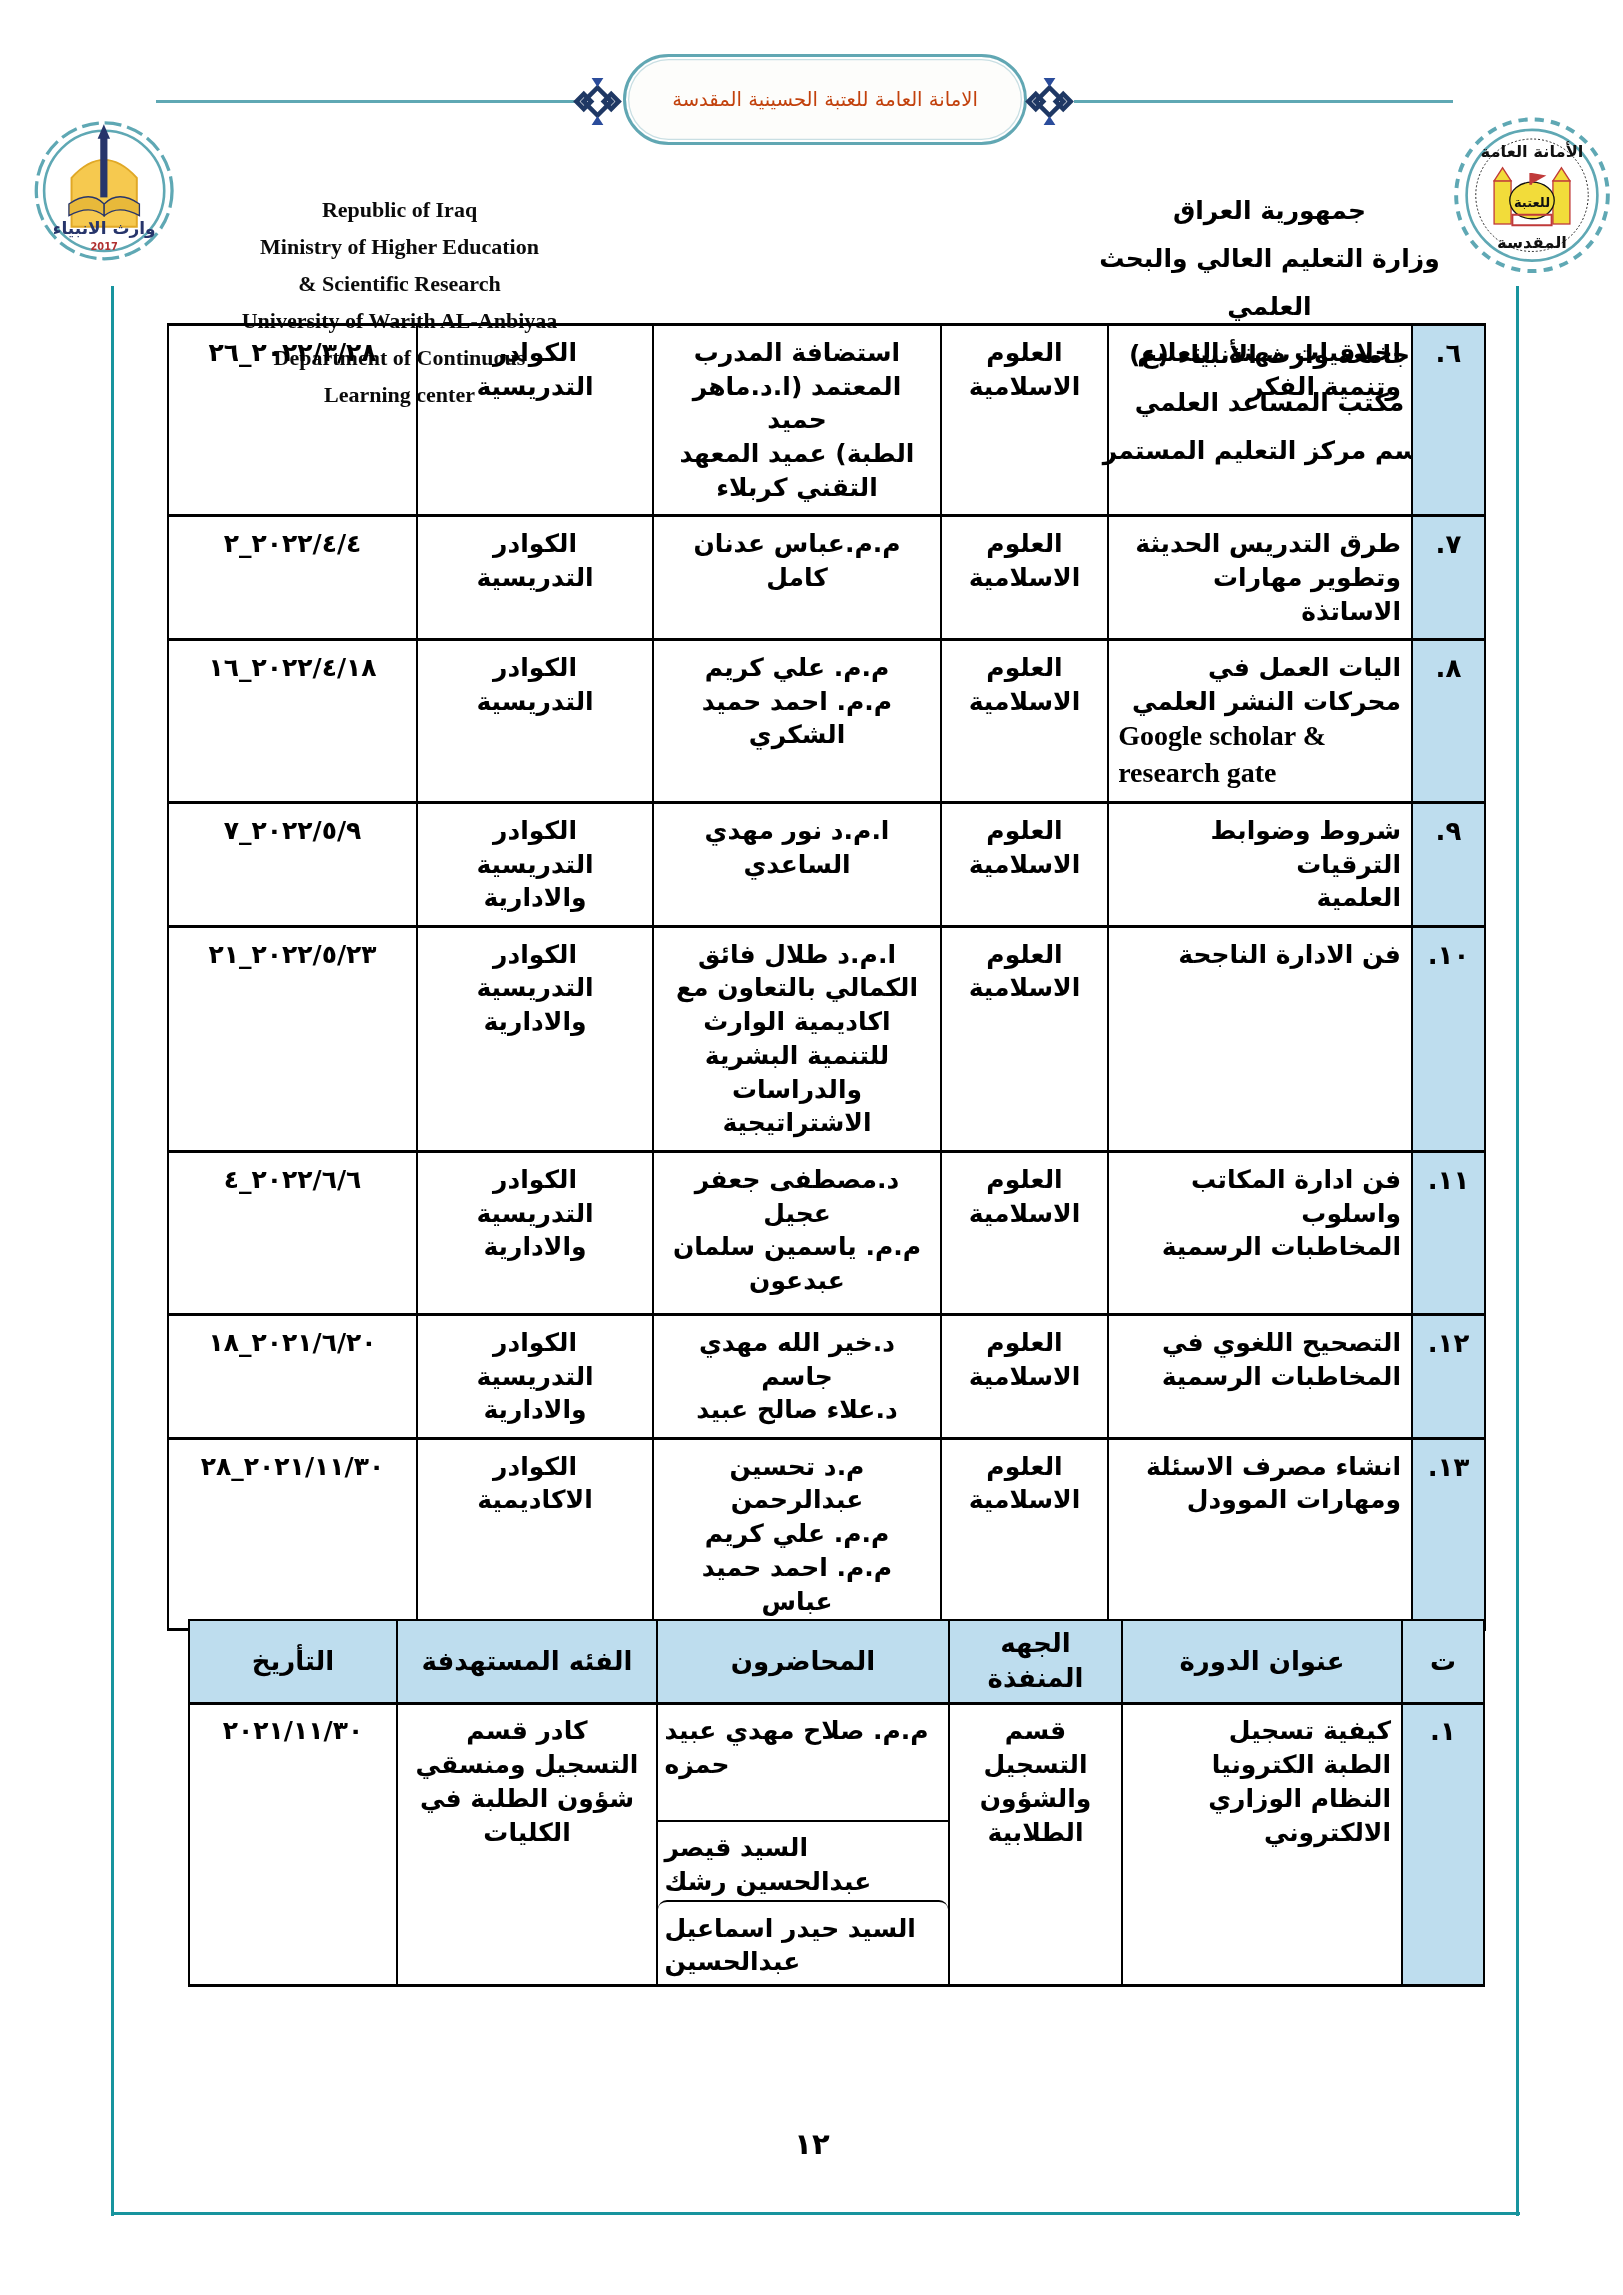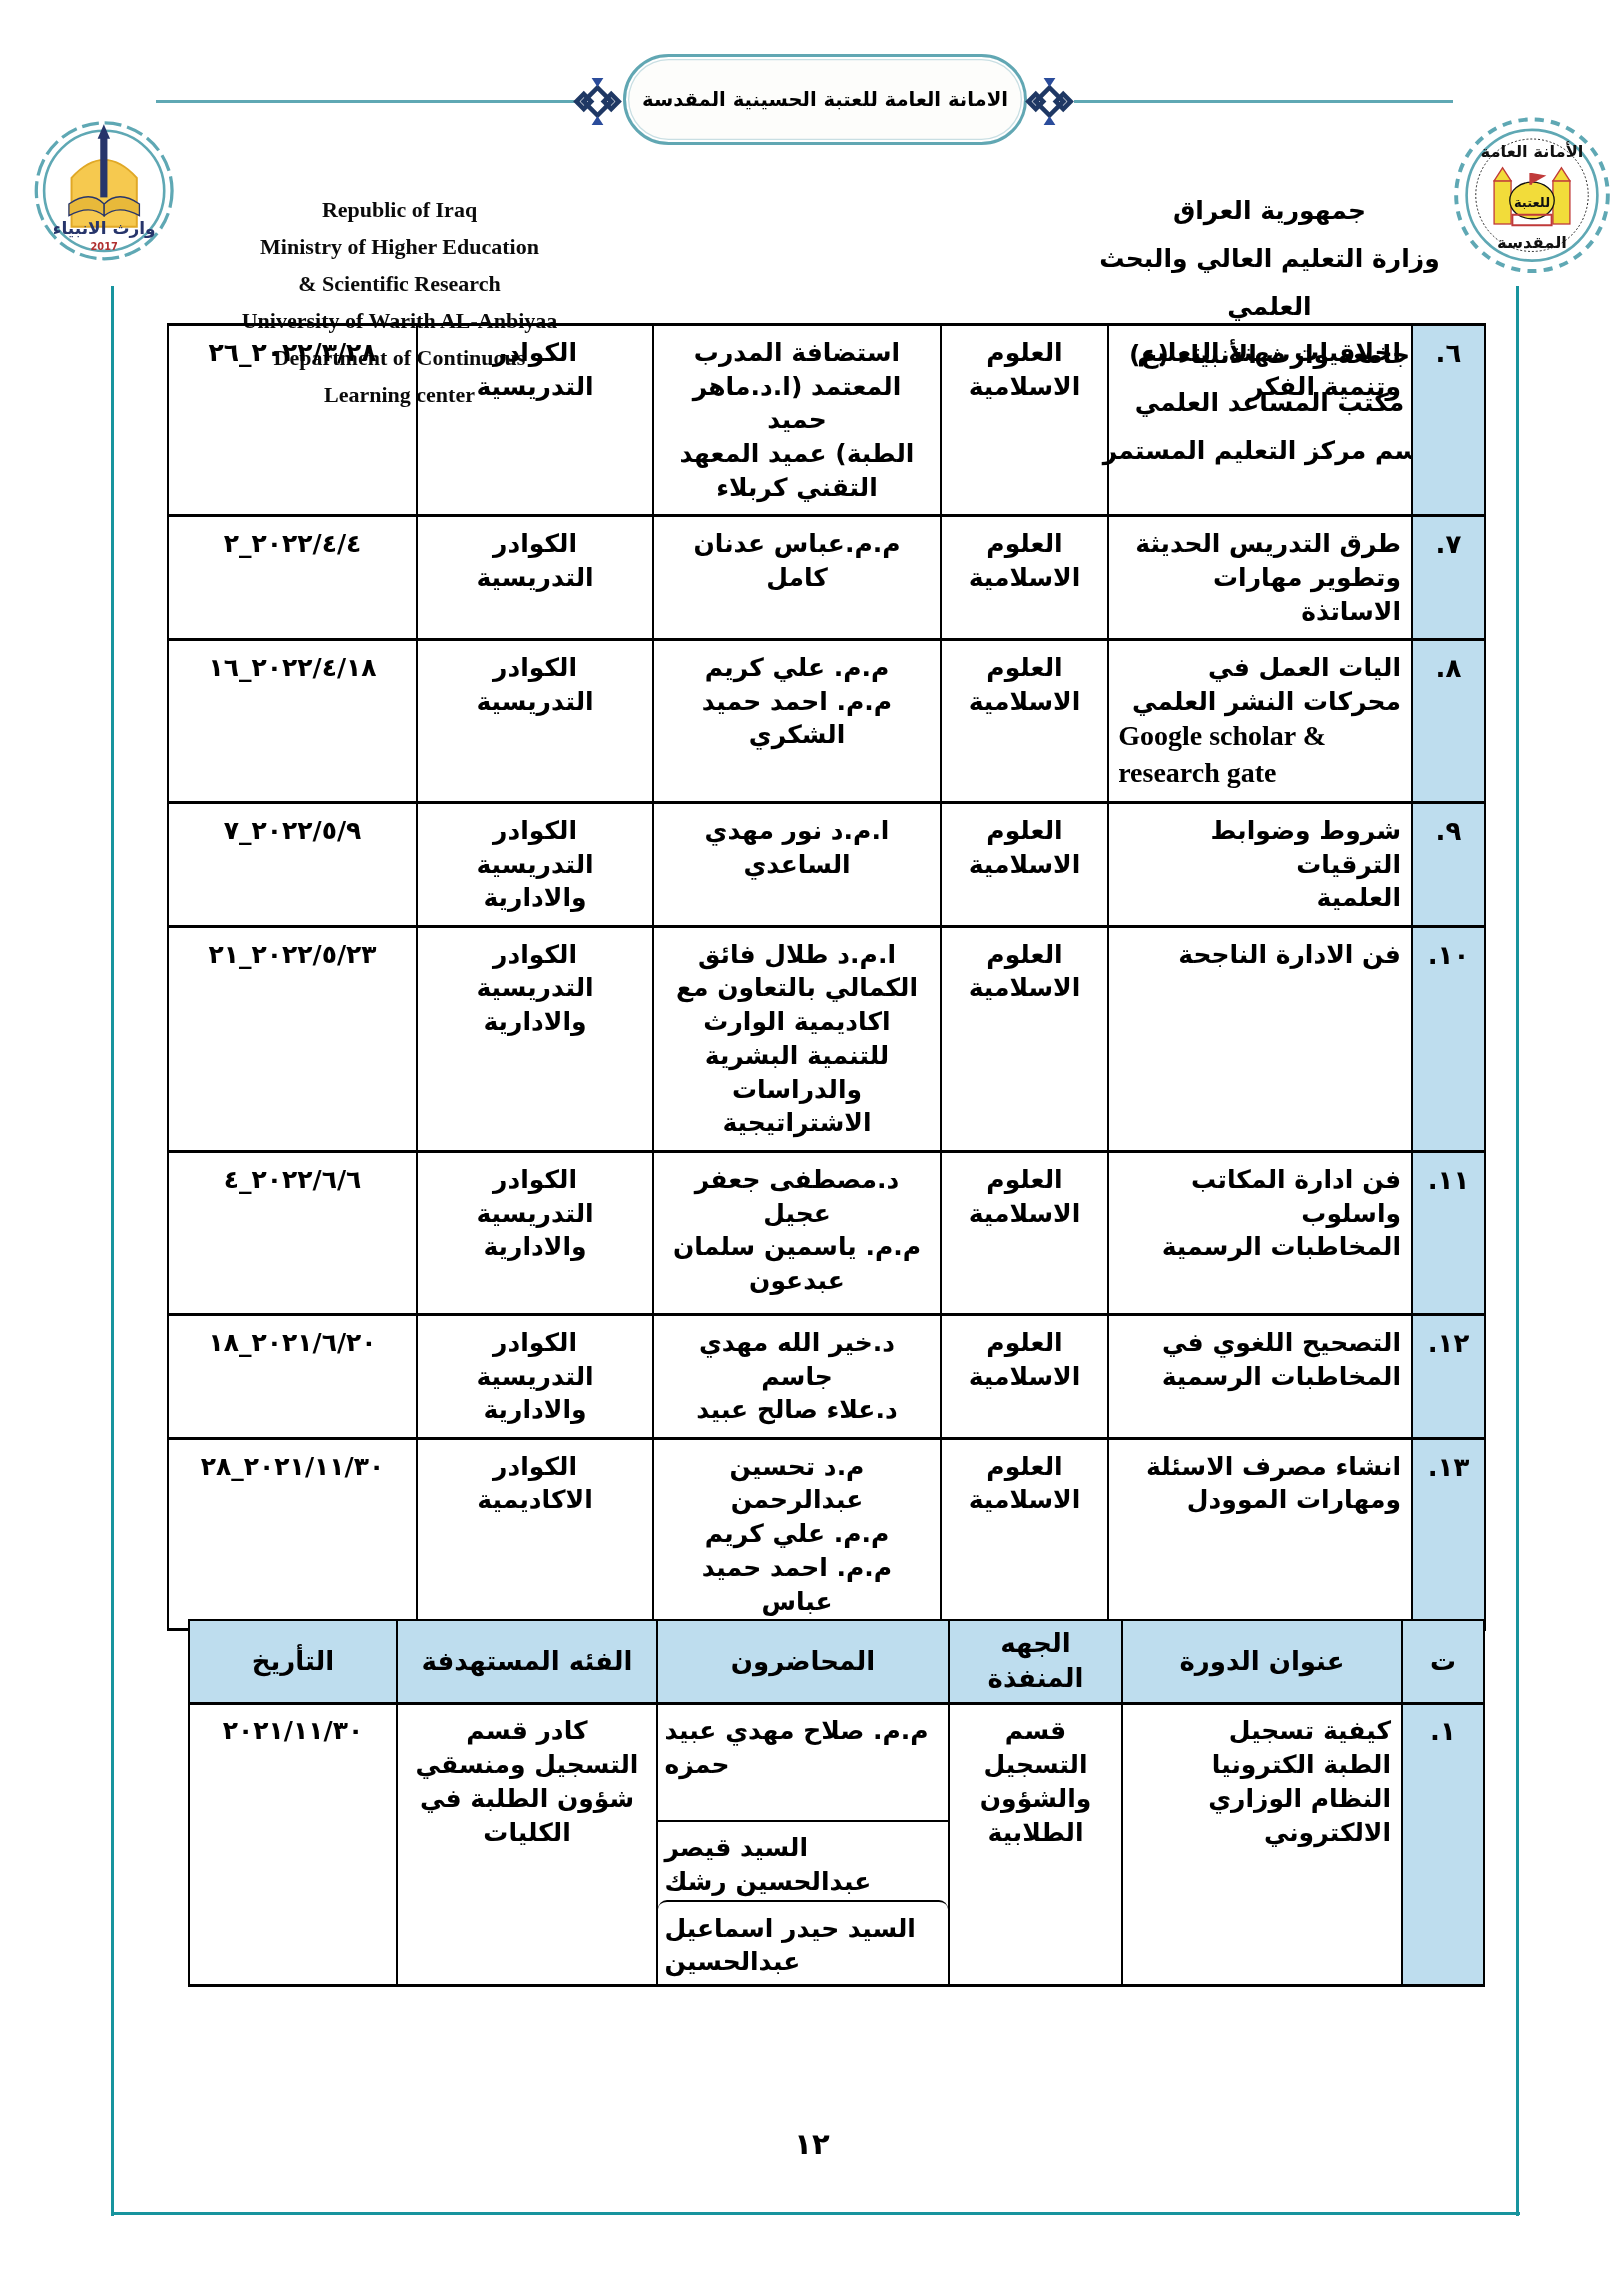--- a/index.html
+++ b/index.html
@@ -10,21 +10,21 @@
   .frame-left{left:111px;top:286px;width:3.3px;height:1930px;}
   .frame-right{left:1516px;top:286px;width:3.3px;height:1930px;}
   .frame-bottom{left:111px;top:2212px;width:1409px;height:3.3px;}
   .hline{position:absolute;top:100px;height:2.6px;background:#5FA8B4;}
   .hline-left{left:156px;width:420px;}
   .hline-right{left:1074px;width:379px;}
   
   .gold-pill{position:absolute;left:623px;top:54px;width:398px;height:85px;
              border:3.3px solid #61A7B3;border-radius:46px;background:#fdfdfb;
              display:flex;align-items:center;justify-content:center;box-shadow:inset 0 0 0 2px #ffffff,inset 0 0 0 3.3px #c9dfe3;}
-  .gold-pill span{font-size:19.6px;font-weight:bold;color:#000000;white-space:nowrap;}
+  .gold-pill span{font-size:19.6px;font-weight:normal;color:#c2410c;white-space:nowrap;}
   .knot{position:absolute;top:74px;}
   .knot-l{left:572px;} .knot-r{left:1024px;}
   .hdr-en{position:absolute;left:177px;top:191px;width:445px;text-align:center;
           font-family:"Liberation Serif",serif;font-weight:bold;font-size:22px;line-height:37px;
           white-space:pre-line;color:#0b0b0b;}
   .hdr-ar{position:absolute;left:1073px;top:187px;width:393px;text-align:center;
           font-size:25px;font-weight:bold;line-height:48px;white-space:pre-line;direction:rtl;}
   .uni-banner{position:absolute;left:585px;top:156px;width:455px;}
   .uni-callig{font-size:56px;font-weight:bold;color:#2E4FA3;text-align:center;white-space:nowrap;
               transform:scaleY(1.55);transform-origin:top;height:98px;line-height:85px;

